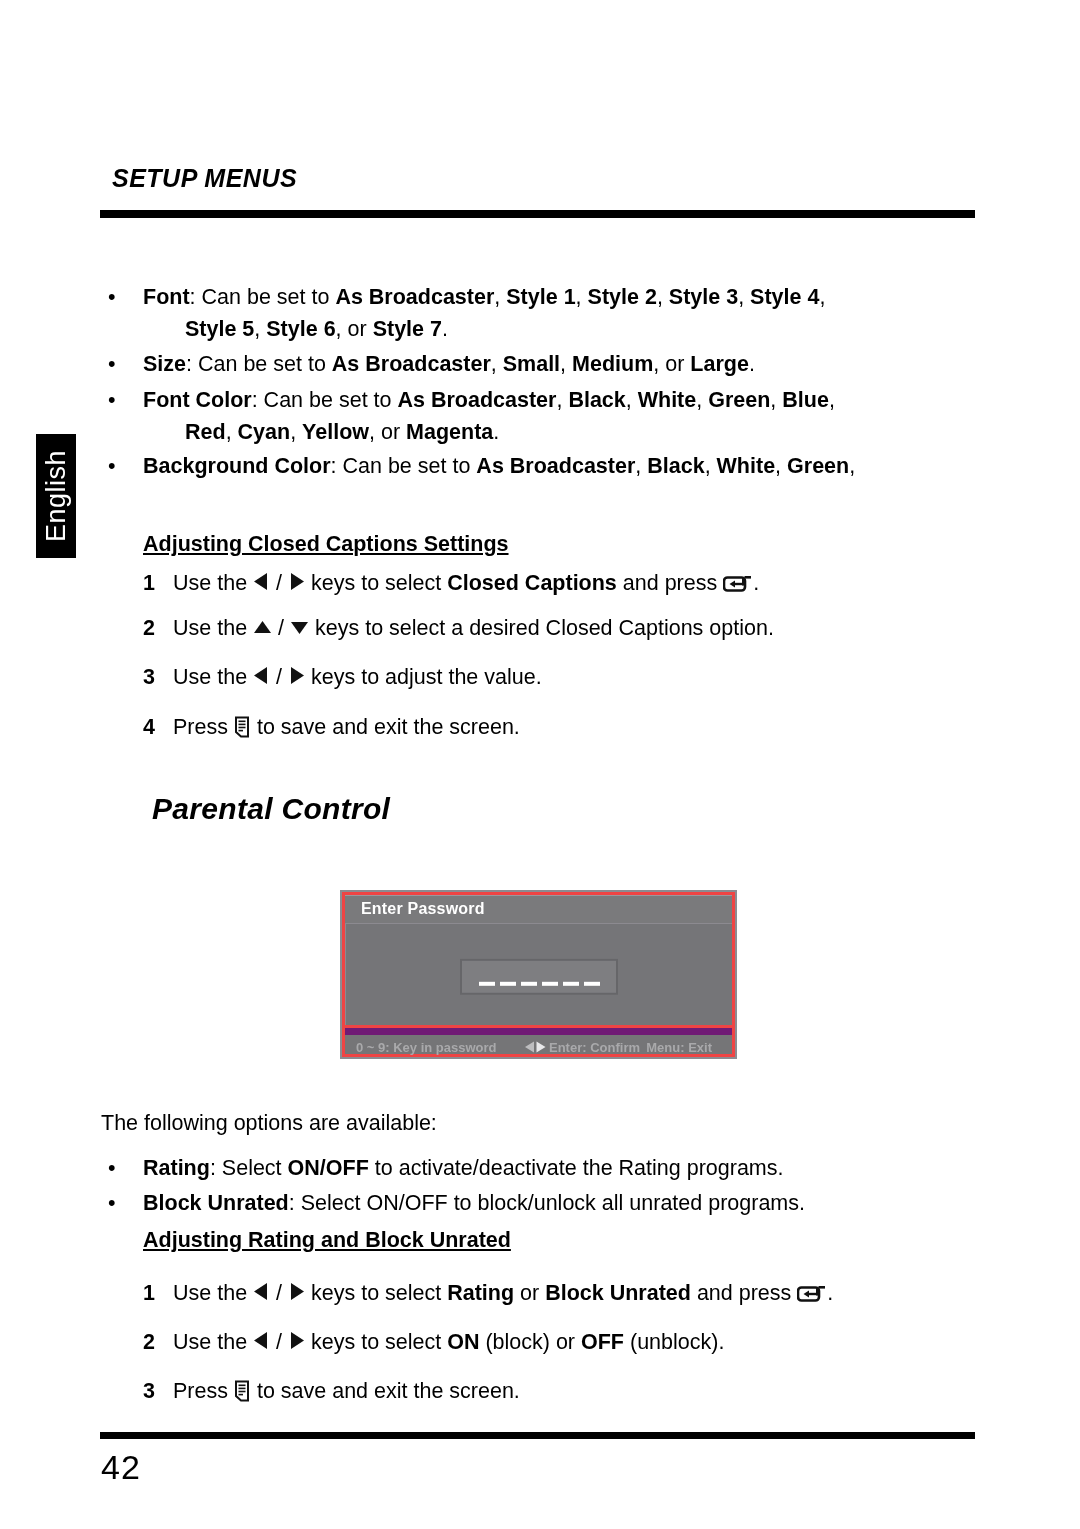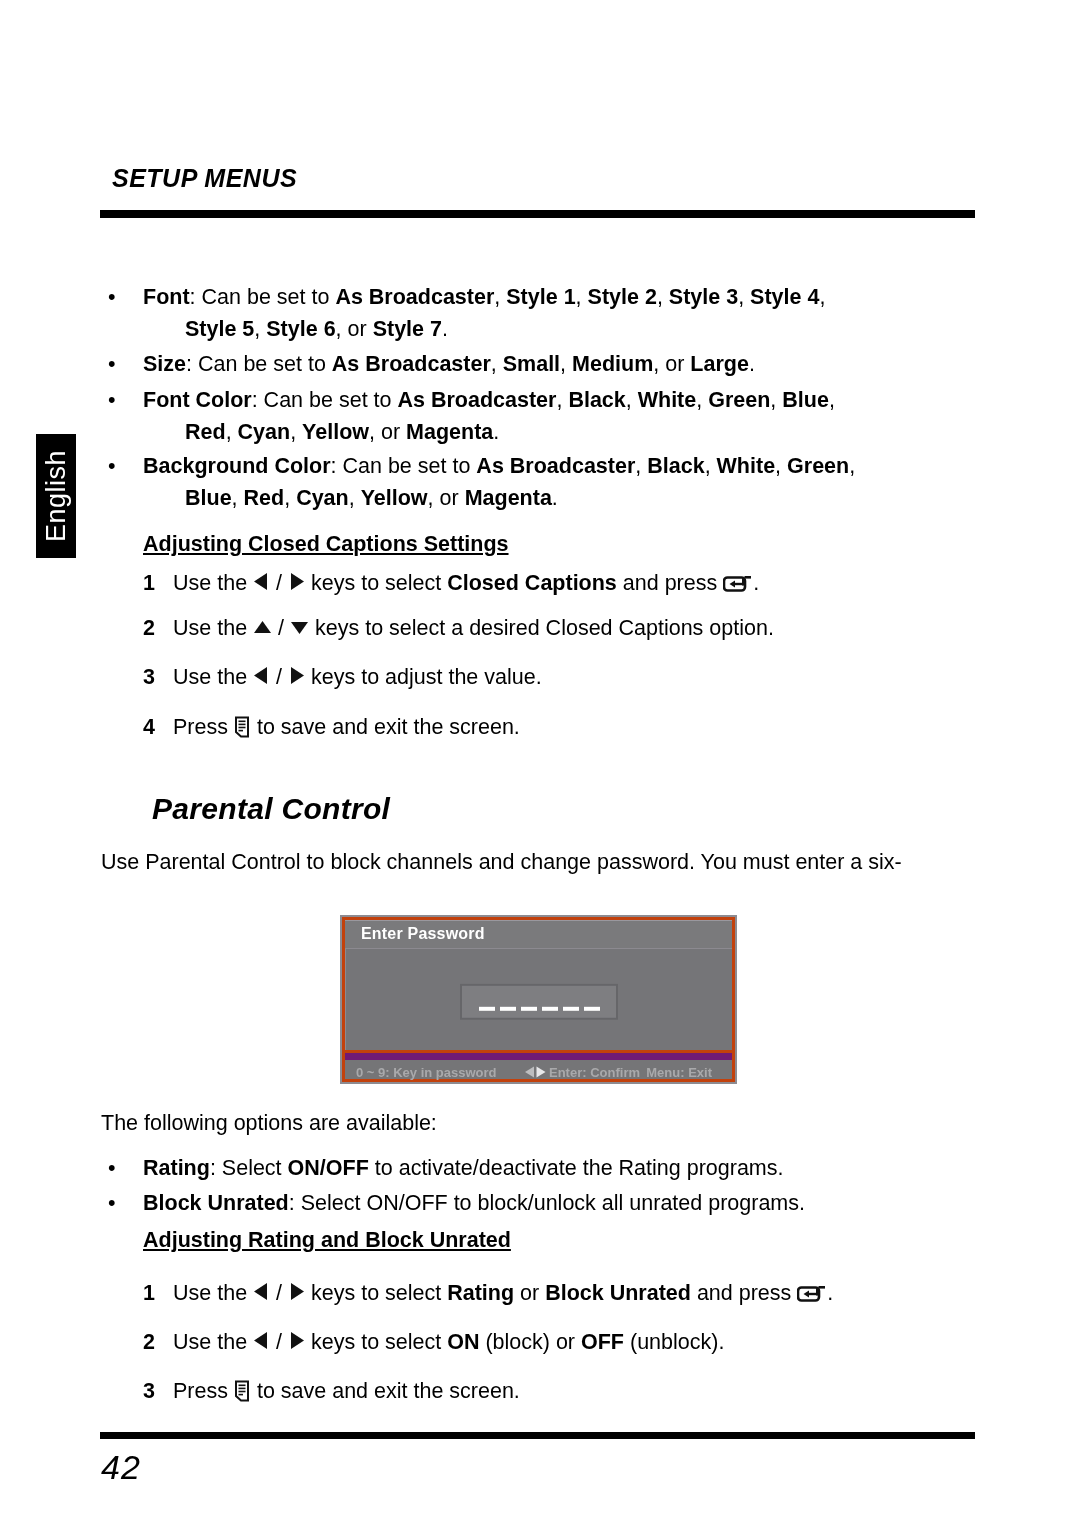--- a/index.html
+++ b/index.html
@@ -65,21 +65,20 @@
     top: 1432px;
     width: 875px;
     height: 7px;
     background: #000000;
   }
   .page-number {
     position: absolute;
     left: 101px;
     top: 1448px;
     font-size: 34px;
-    font-style: italic;
     font-weight: 400;
     letter-spacing: 1px;
   }
 
   .bullet-item {
     position: absolute;
     left: 100px;
     width: 880px;
     font-size: 21.5px;
     line-height: 32px;
@@ -141,24 +140,24 @@
   }
   .tri { display: inline-block; vertical-align: -1px; }
   .tri svg { display: block; }
   .enter-ico { display: inline-block; vertical-align: -4px; }
   .menu-ico { display: inline-block; vertical-align: -4px; }
 
   
   .osd {
     position: absolute;
     left: 340px;
-    top: 915px;
+    top: 890px;
     width: 397px;
     height: 169px;
-    background: #c2410c;
+    background: #ef4444;
     border: 2px solid #8d8b91;
     box-sizing: border-box;
     padding-left: 20px;
   }
   .osd-titlebar {
     position: absolute;
     left: 3px;
     top: 3px;
     right: 3px;
     height: 28px;
@@ -285,21 +284,20 @@
     <span class="txt">
       <b>Font Color</b><span>: Can be set to </span><b>As Broadcaster</b>, <b>Black</b>, <b>White</b>, <b>Green</b>, <b>Blue</b>,
       <span class="cont"><b>Red</b>, <b>Cyan</b>, <b>Yellow</b><span>, or </span><b>Magenta</b>.</span>
     </span>
   </div>
 
   <div class="bullet-item" style="top:450px;">
     <span class="dot">•</span>
     <span class="txt">
       <b>Background Color</b><span>: Can be set to </span><b>As Broadcaster</b>, <b>Black</b>, <b>White</b>, <b>Green</b>,
-      <span class="cont"><b>Blue</b>, <b>Red</b>, <b>Cyan</b>, <b>Yellow</b><span>, or </span><b>Magenta</b>.</span>
     </span>
   </div>
 
   <div class="sub-heading" style="left:143px; top:512px;margin-top:20px;">Adjusting Closed Captions Settings</div>
 
   <div class="step" style="left:143px; top:568px;">
     <span class="num">1</span>
     <span class="stxt"><span>Use the </span><span class="tri"><svg width="17" height="19" viewBox="0 0 17 19">
             <polygon points="14,1 14,18 1,9.5" fill="#111"></polygon>
           </svg></span><span> / </span><span class="tri"><svg width="17" height="19" viewBox="0 0 17 19">
@@ -338,21 +336,21 @@
             <rect x="4.5" y="4.5" width="7" height="1.6" fill="#111"></rect>
             <rect x="4.5" y="7.6" width="7" height="1.6" fill="#111"></rect>
             <rect x="4.5" y="10.7" width="7" height="1.6" fill="#111"></rect>
             <rect x="4.5" y="13.8" width="4.5" height="1.6" fill="#111"></rect>
           </svg></span><span> to save and exit the screen.</span></span>
   </div>
 
   <div class="section-title" style="left:112px; top:792px;margin-left:40px;">Parental Control</div>
 
   <div class="para" style="left:101px; top:847px;">
-    <span>Use Parental Control to block channels and change password. You must enter a six-</span><br>
+    <br>
   </div>
 
   <div class="osd">
     <div class="osd-titlebar">
       <span class="osd-title">Enter Password</span>
     </div>
     <div class="osd-body">
       <div class="pw-box">
         <div class="pw-dashes">
           <i></i>

